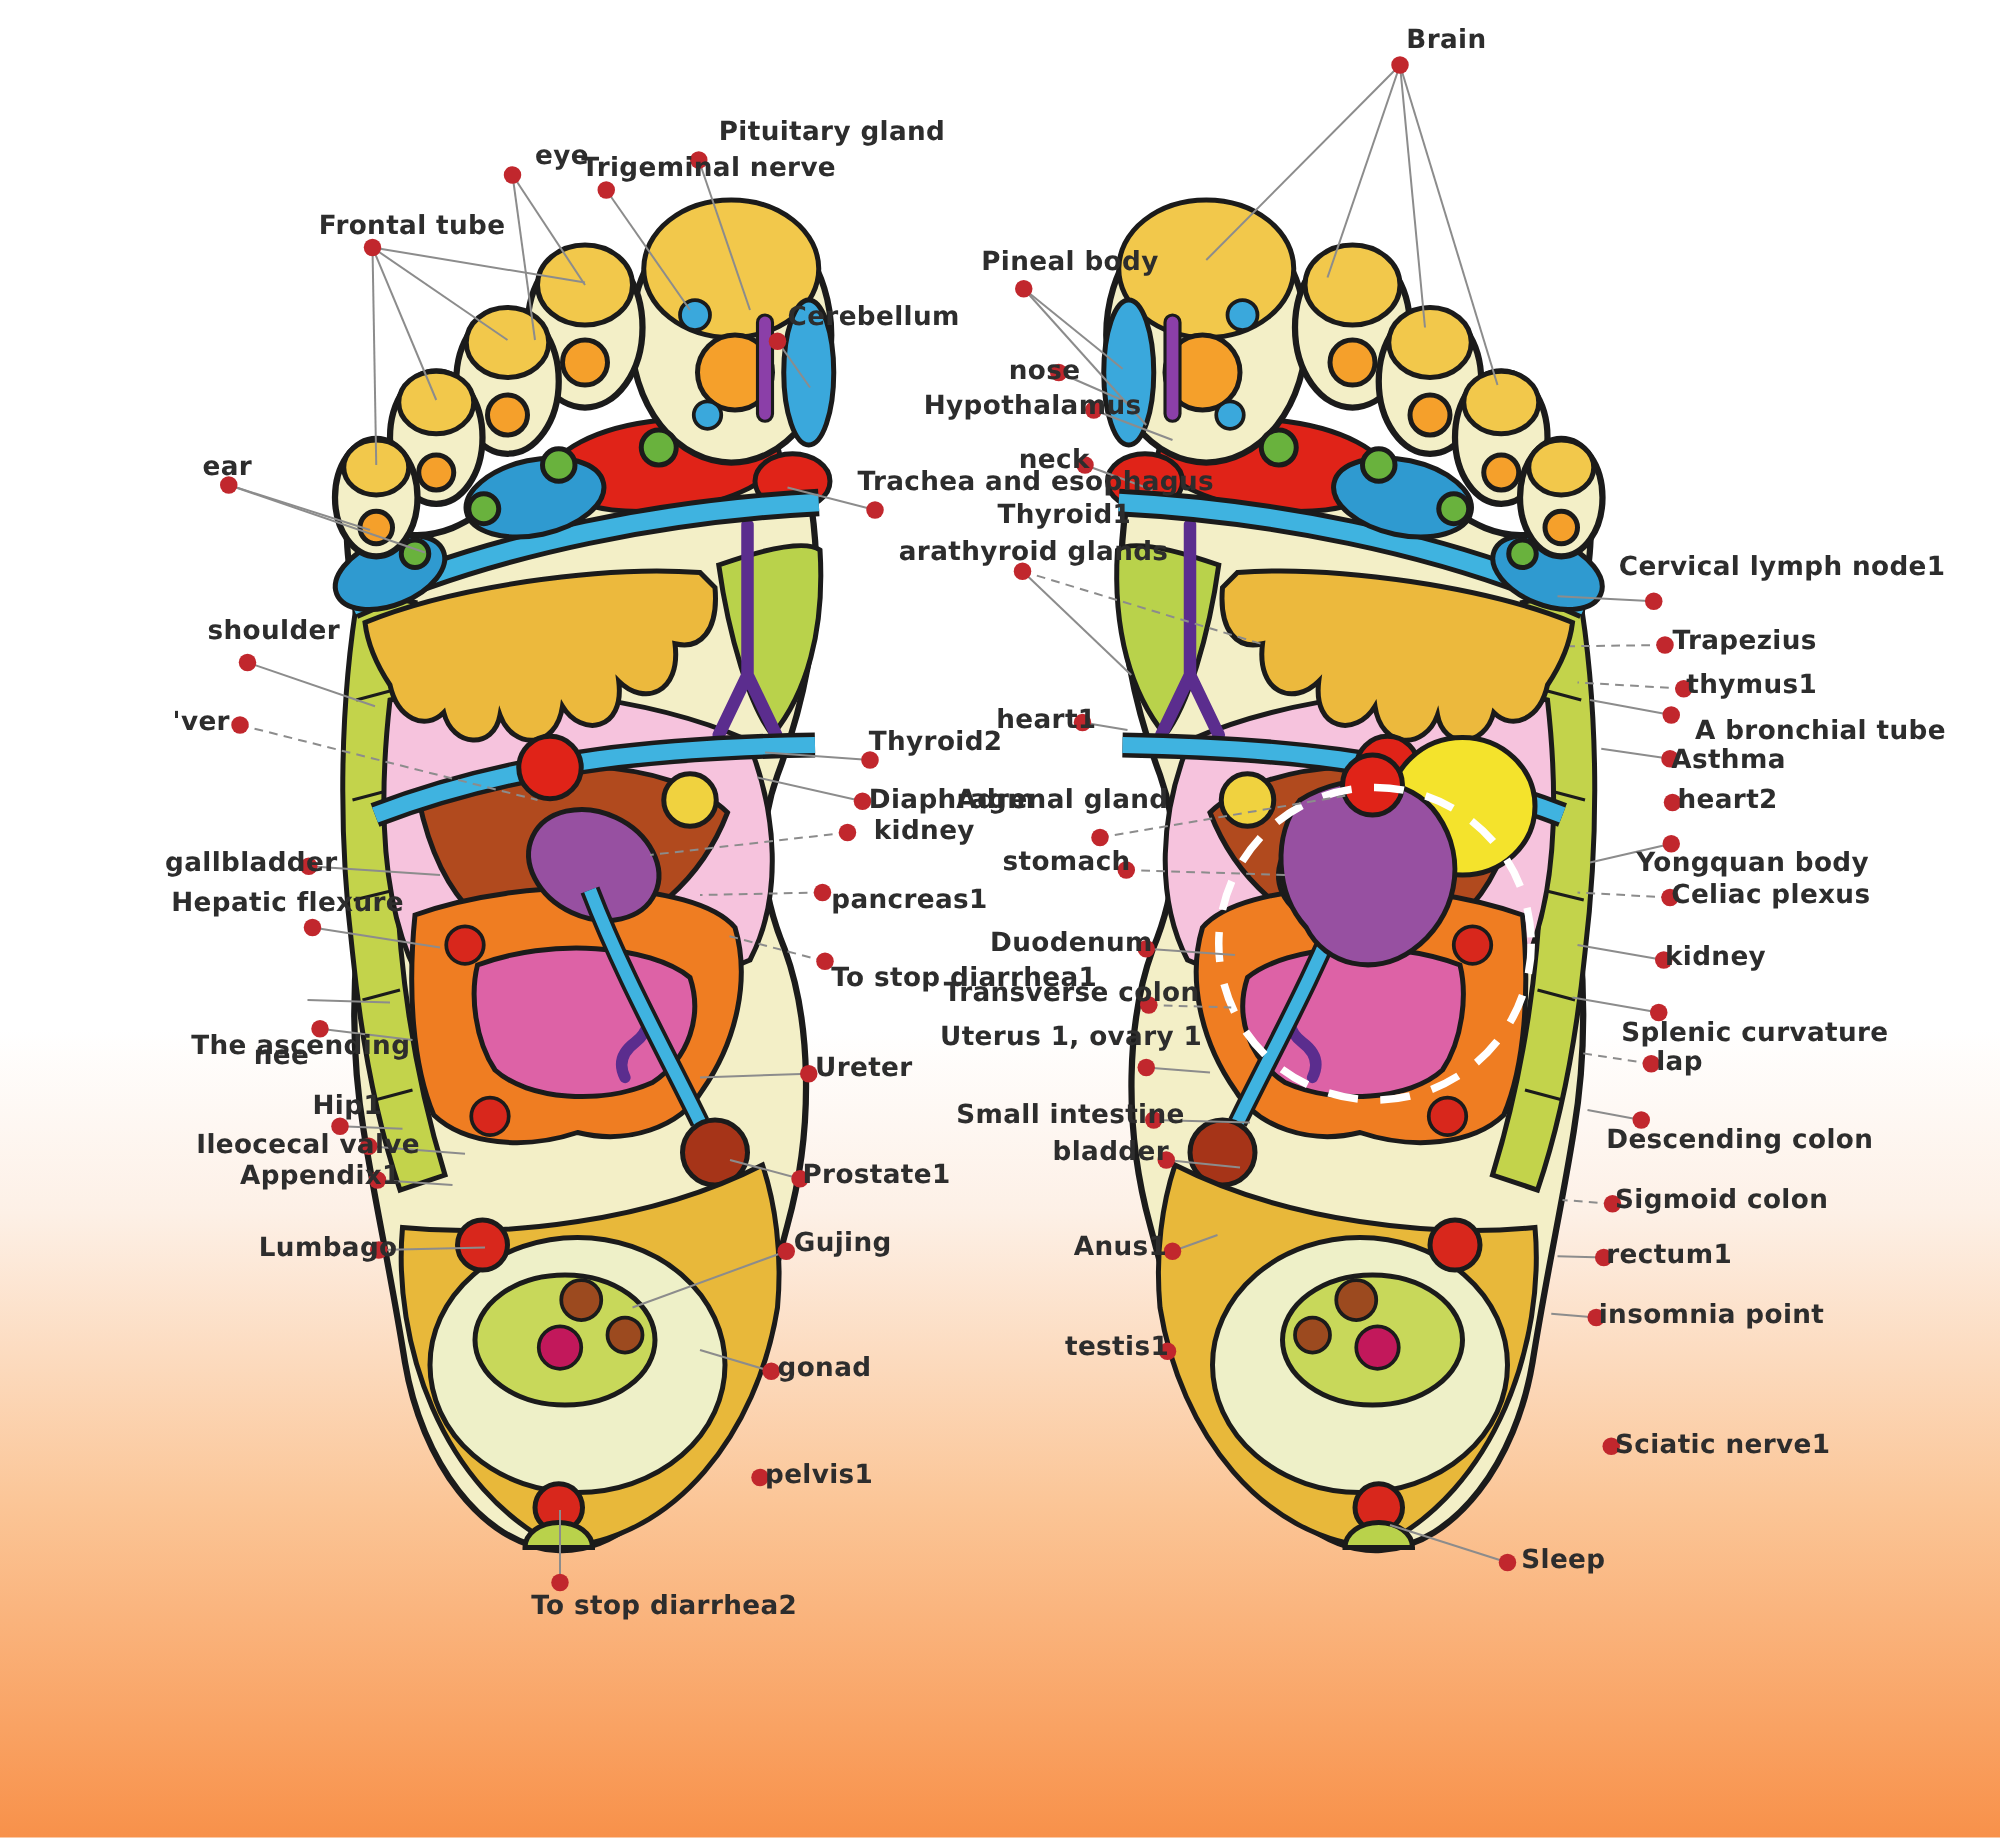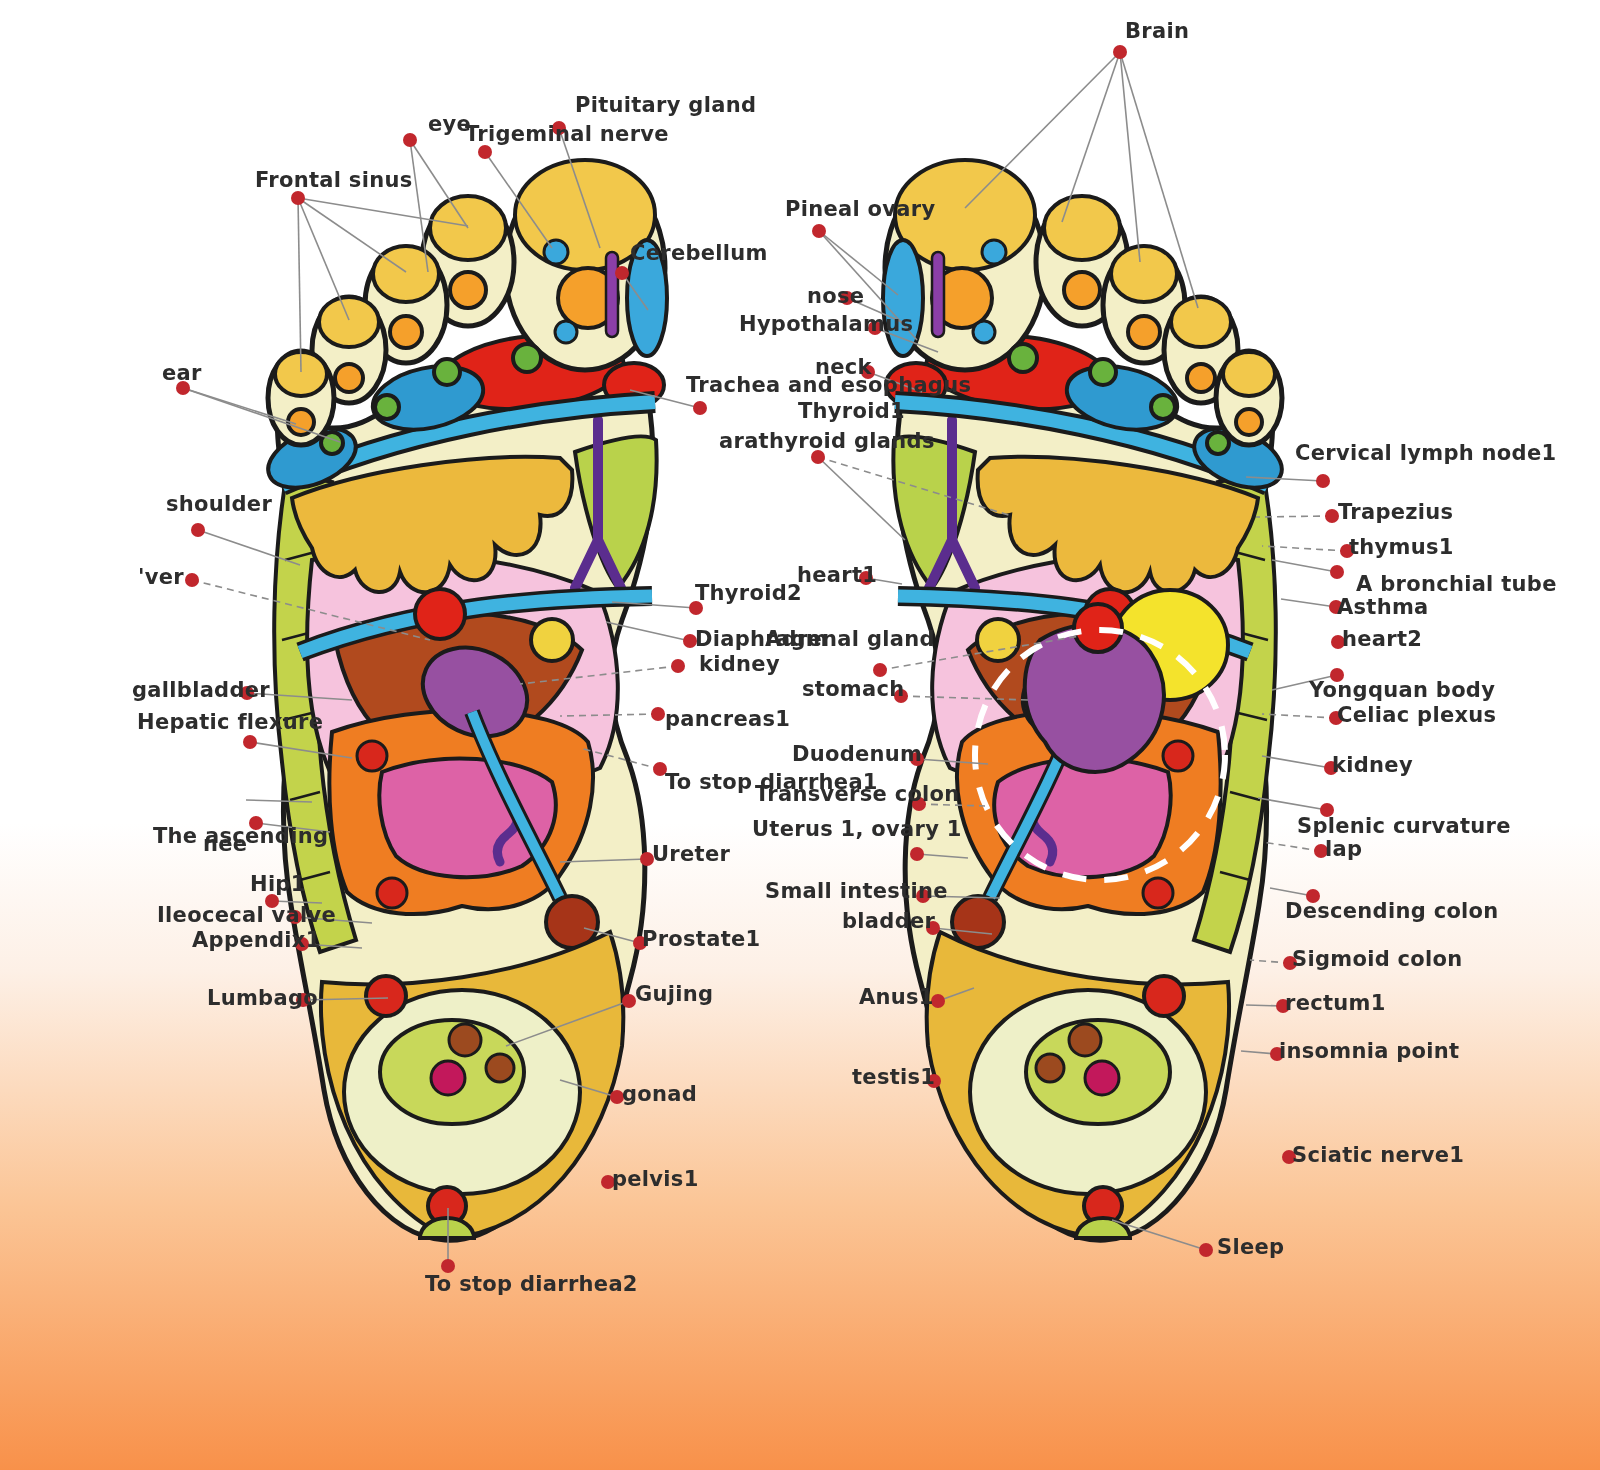--- a/index.html
+++ b/index.html
@@ -266,39 +266,39 @@
         <circle cx="1321" cy="851" r="7"></circle>
     <circle cx="1313" cy="896" r="7"></circle>
         <circle cx="1290" cy="963" r="7"></circle>
         <circle cx="1283" cy="1006" r="7"></circle>
     <circle cx="1277" cy="1054" r="7"></circle>
         <circle cx="1289" cy="1157" r="7"></circle>
         <circle cx="1206" cy="1250" r="7"></circle>
   </g>
 </svg>
 
-<div class="lbl" style="left:255px;top:168px">Frontal sinus</div>
+<div class="lbl" style="left:255px;top:168px">Frontal tube</div>
 <div class="lbl" style="left:575px;top:93px">Pituitary gland</div>
 <div class="lbl" style="left:428px;top:112px">eye</div>
 <div class="lbl" style="left:465px;top:122px">Trigeminal nerve</div>
 <div class="lbl" style="left:162px;top:361px">ear</div>
 <div class="lbl" style="left:166px;top:492px">shoulder</div>
 <div class="lbl" style="left:138px;top:565px">'ver</div>
 <div class="lbl" style="left:132px;top:678px">gallbladder</div>
 <div class="lbl" style="left:137px;top:710px">Hepatic flexure</div>
 <div class="lbl" style="left:203px;top:832px">nee</div>
 <div class="lbl" style="left:153px;top:824px">The ascending</div>
 <div class="lbl" style="left:250px;top:872px">Hip1</div>
 <div class="lbl" style="left:157px;top:903px">Ileocecal valve</div>
 <div class="lbl" style="left:192px;top:928px">Appendix1</div>
 <div class="lbl" style="left:207px;top:986px">Lumbago</div>
 <div class="lbl" style="left:630px;top:241px">Cerebellum</div>
 <div class="lbl" style="left:686px;top:373px">Trachea and esophagus</div>
 <div class="lbl" style="left:798px;top:399px">Thyroid1</div>
-<div class="lbl" style="left:785px;top:197px">Pineal ovary</div>
+<div class="lbl" style="left:785px;top:197px">Pineal body</div>
 <div class="lbl" style="left:807px;top:284px">nose</div>
 <div class="lbl" style="left:739px;top:312px">Hypothalamus</div>
 <div class="lbl" style="left:815px;top:355px">neck</div>
 <div class="lbl" style="left:719px;top:429px">arathyroid glands</div>
 <div class="lbl" style="left:797px;top:563px">heart1</div>
 <div class="lbl" style="left:695px;top:581px">Thyroid2</div>
 <div class="lbl" style="left:695px;top:627px">Diaphragm</div>
 <div class="lbl" style="left:699px;top:652px">kidney</div>
 <div class="lbl" style="left:665px;top:707px">pancreas1</div>
 <div class="lbl" style="left:665px;top:770px">To stop diarrhea1</div>

